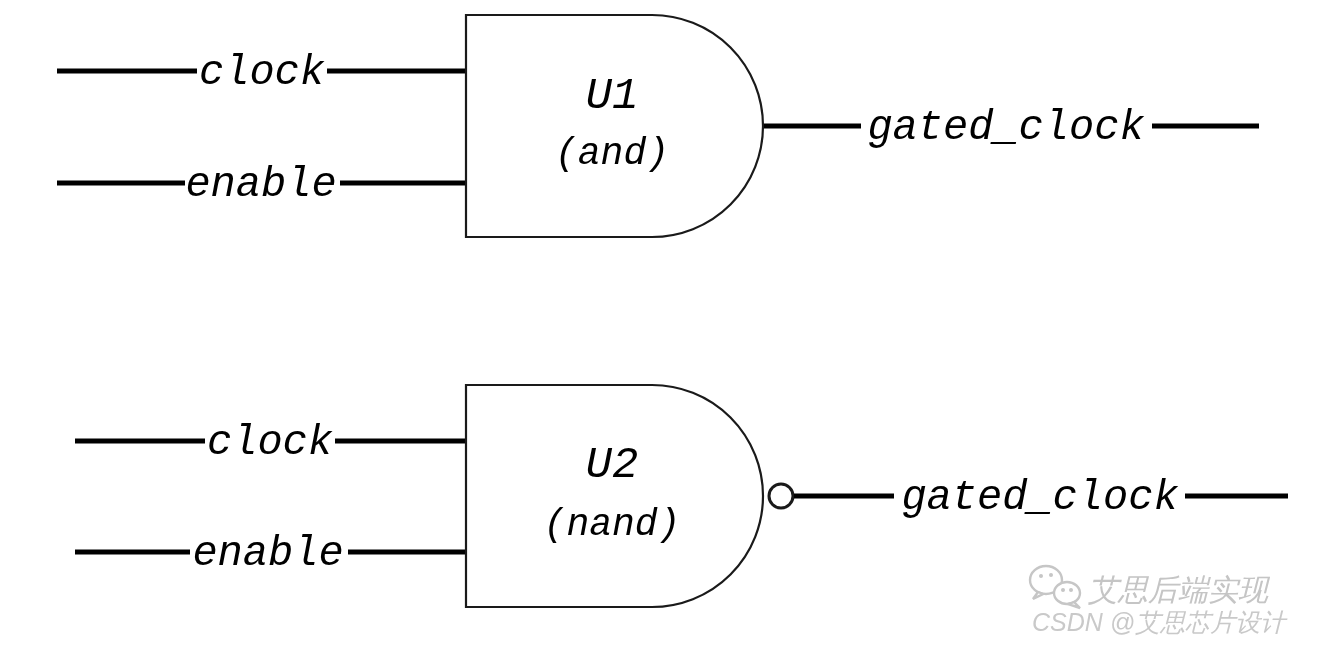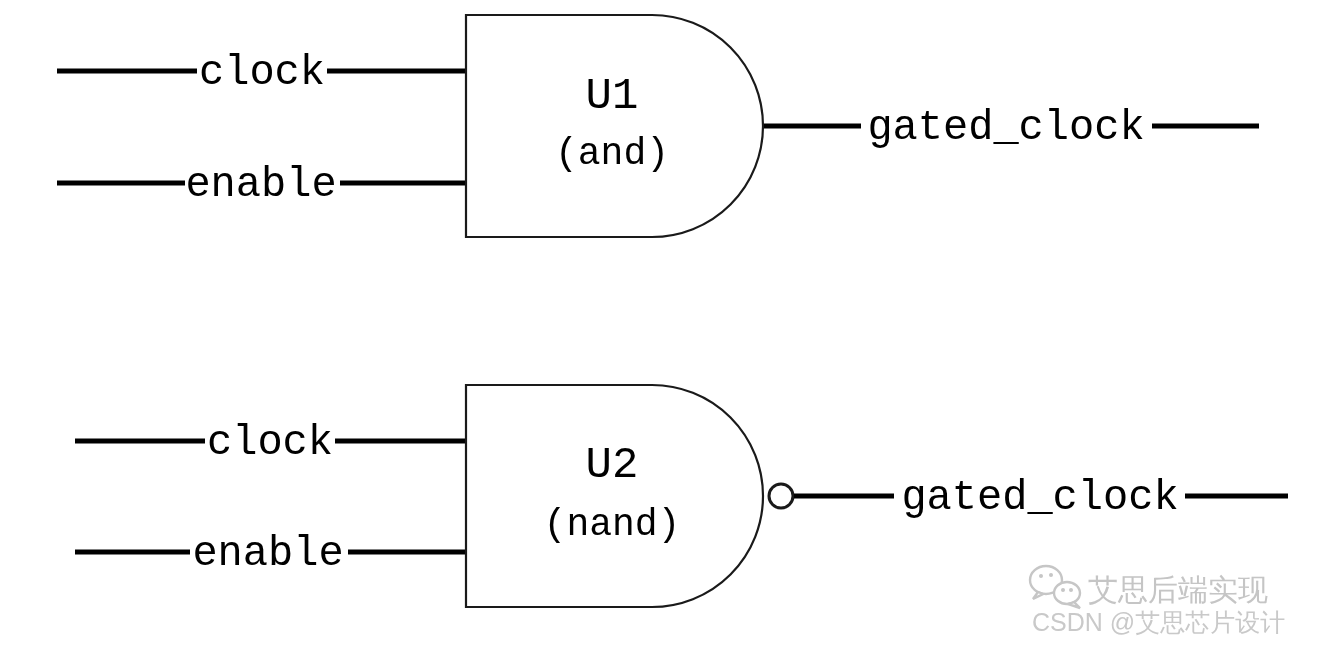--- a/index.html
+++ b/index.html
@@ -6,20 +6,21 @@
     margin: 0;
     padding: 0;
     background: #ffffff;
   }
   .canvas {
     position: relative;
     width: 1336px;
     height: 648px;
     background: #ffffff;
     overflow: hidden;
+    font-style: italic;
   }
   svg { display: block; }
   .wire {
     stroke: #000000;
     stroke-width: 5;
     fill: none;
   }
   .gate-body {
     stroke: #1a1a1a;
     stroke-width: 2.2;

